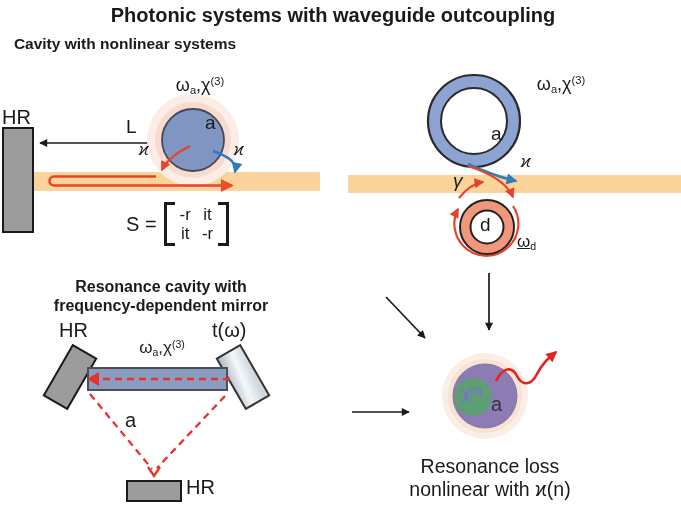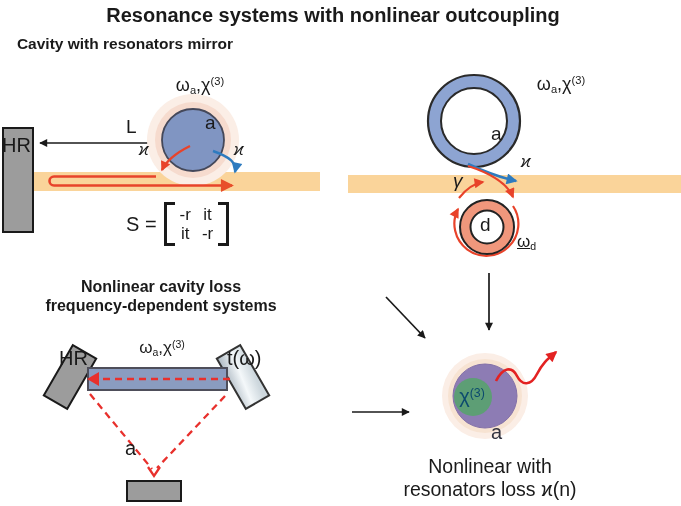--- a/index.html
+++ b/index.html
@@ -10,21 +10,21 @@
   }
   #artwork { position:absolute; left:0; top:0; }
   .lbl { position:absolute; white-space:nowrap; line-height:1.05; }
   .ctr { transform:translateX(-50%); text-align:center; }
   .bold { font-weight:bold; }
   .it { font-style:italic; }
   sub { font-size:0.62em; vertical-align:-0.28em; line-height:0; }
   sup { font-size:0.62em; vertical-align:0.5em; line-height:0; }
   .title { font-size:20px; }
   .subtitle { font-size:15.5px; }
-  .big { font-size:20px;margin-top:28px; }
+  .big { font-size:20px; }
   .mid { font-size:19px; }
   .greek { font-size:18px; }
   .small-greek { font-size:17px; }
   
   .matrix-wrap { position:absolute; display:flex; align-items:center; gap:7px; }
   .matrix-lhs { font-size:20px; }
   .mat { display:flex; align-items:stretch; }
   .mbracket { width:8px; border:3px solid #1a1a1a; }
   .mbracket.l { border-right:none; }
   .mbracket.r { border-left:none; }
@@ -98,23 +98,23 @@
     <polygon points="99,372 99,386 87,379" fill="#e8302c"></polygon>
     <rect x="127" y="481" width="54" height="20" fill="#9c9c9c" stroke="#1a1a1a" stroke-width="2"></rect>
 
     <circle cx="485" cy="396" r="43" fill="#fbeee6"></circle>
     <circle cx="485" cy="396" r="37" fill="#f7e3d2"></circle>
     <circle cx="485" cy="396" r="32" fill="#8d7cb4" stroke="#8471a8" stroke-width="1"></circle>
     <circle cx="473" cy="397" r="19" fill="#5d9e75"></circle>
     <path d="M496 381 C 503 367 512 366 517 376 S 531 386 537 374 S 549 358 556 352" stroke="#e32222" stroke-width="2.6" fill="none" marker-end="url(#ah-bright)"></path>
   </svg>
 
-  <div class="lbl ctr title bold" style="left:333px; top:5px;">Resonance systems with nonlinear outcoupling</div>
+  <div class="lbl ctr title bold" style="left:333px; top:5px;">Photonic systems with waveguide outcoupling</div>
 
-  <div class="lbl ctr subtitle bold" style="left:125px; top:36px;">Cavity with resonators mirror</div>
+  <div class="lbl ctr subtitle bold" style="left:125px; top:36px;">Cavity with nonlinear systems</div>
 
 
   <div class="lbl big" style="left:2px; top:107px;">HR</div>
   <div class="lbl mid" style="left:126px; top:117px;">L</div>
   <div class="lbl ctr greek" style="left:200px; top:76px;"><span>ω</span><sub>a</sub><span>,χ</span><sup>(3)</sup></div>
   <div class="lbl mid" style="left:205px; top:113px;">a</div>
   <div class="lbl small-greek it" style="left:139px; top:141px;">ϰ</div>
   <div class="lbl small-greek it" style="left:234px; top:141px;">ϰ</div>
 
   <div class="matrix-wrap" style="left:126px; top:202px;">
@@ -132,29 +132,29 @@
   </div>
 
   <div class="lbl ctr greek" style="left:561px; top:75px;"><span>ω</span><sub>a</sub><span>,χ</span><sup>(3)</sup></div>
   <div class="lbl mid" style="left:491px; top:124px;">a</div>
   <div class="lbl small-greek it" style="left:521px; top:153px;">ϰ</div>
   <div class="lbl mid it" style="left:453px; top:171px;">γ</div>
   <div class="lbl mid" style="left:480px; top:215px;">d</div>
   <div class="lbl small-greek" style="left:517px; top:233px;text-decoration:underline;"><span>ω</span><sub>d</sub></div>
 
   <div class="lbl ctr sub3 bold" style="left:161px; top:277px;">
-    <div>Nonlinear cavity loss</div>
-    <div>frequency-dependent systems</div>
+    <div>Resonance cavity with</div>
+    <div>frequency-dependent mirror</div>
   </div>
   <div class="lbl big" style="left:59px; top:320px;">HR</div>
-  <div class="lbl big" style="left:227px; top:320px;">t(ω)</div>
+  <div class="lbl big" style="left:212px; top:320px;">t(ω)</div>
   <div class="lbl ctr small-greek" style="left:162px; top:339px;"><span>ω</span><sub>a</sub><span>,χ</span><sup>(3)</sup></div>
   <div class="lbl big" style="left:125px; top:410px;">a</div>
   <div class="lbl big" style="left:186px; top:477px;">HR</div>
 
-  <div class="lbl ctr" style="left:472px; top:386px; font-size:20px; color:#0c4a6e;"><span>χ</span><sup>(3)</sup></div>
+  <div class="lbl ctr" style="left:472px; top:386px; font-size:16px; color:#8b5cf6;"><span>χ</span><sup>(3)</sup></div>
   <div class="lbl big" style="left:491px; top:394px; color:#33333f;">a</div>
   <div class="lbl ctr caption" style="left:490px; top:455px;">
-    <div>Nonlinear with</div>
-    <div>resonators loss ϰ(n)</div>
+    <div>Resonance loss</div>
+    <div>nonlinear with ϰ(n)</div>
   </div>
 
 </div>
 
 </body></html>

